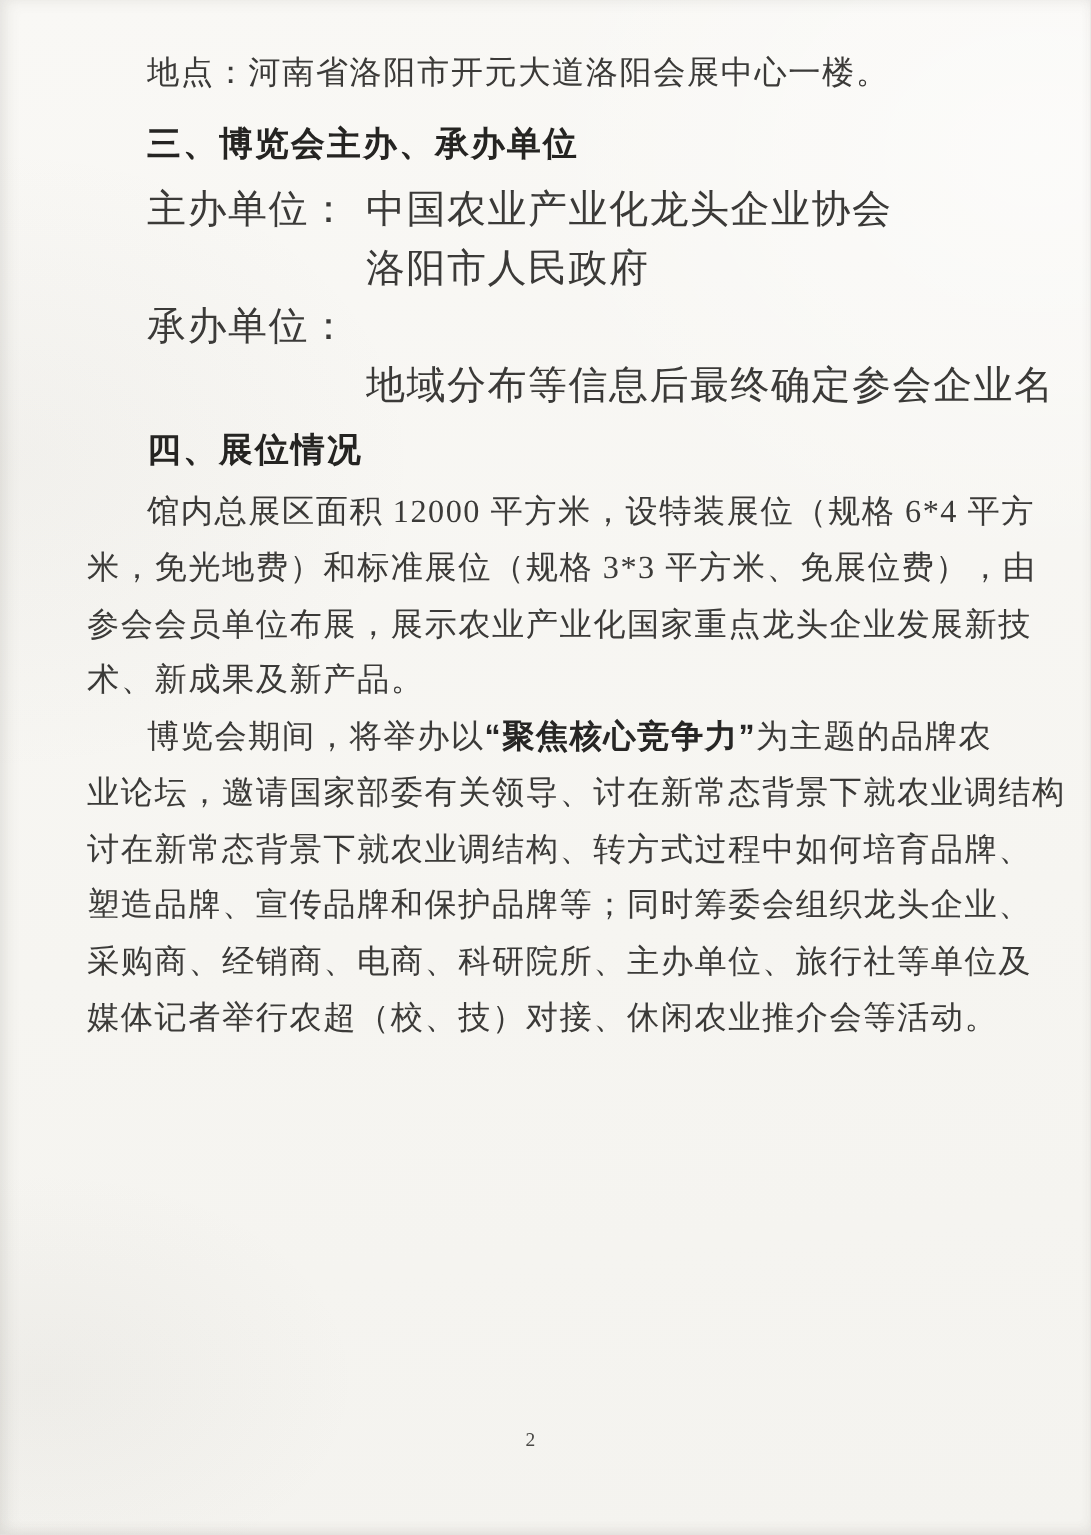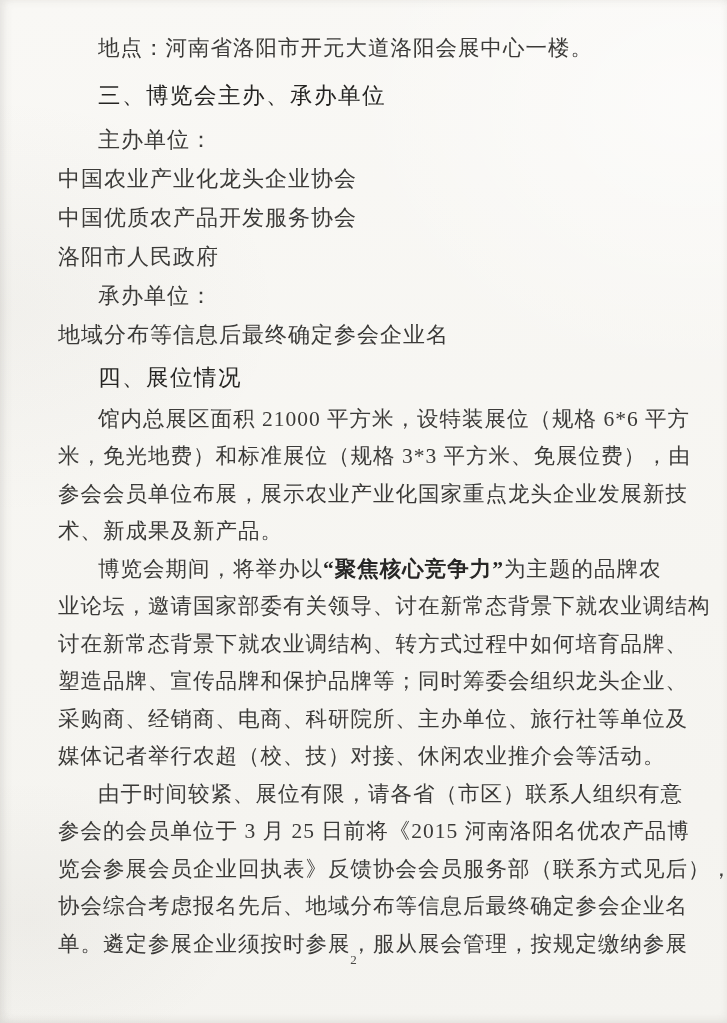--- a/index.html
+++ b/index.html
@@ -30,45 +30,44 @@
   }
   .line {
     font-size: 21.5px;
     line-height: 37.5px;
     letter-spacing: 1px;
     white-space: nowrap;
   }
   .indent { padding-left: 40px; }
   .heading {
     font-family: "Liberation Sans", "DejaVu Sans", sans-serif;
-    font-weight: normal;
+    font-weight: bold;
     color: #252422;
     font-size: 22.5px;
     line-height: 43px;
     letter-spacing: 1.5px;
     padding-left: 40px;
     white-space: nowrap;
   }
   .org-row {
     display: flex;
-    font-size: 22px;
+    font-size: 26px;
     line-height: 39px;
     letter-spacing: 1px;
     white-space: nowrap;
-    flex-direction: column;
   }
   .org-label {
     display: inline-block;
     width: 146px;
     padding-left: 40px;
     flex: 0 0 auto;
   }
   .para { margin: 0; }
   .bold-phrase {
-    font-family: Liberation Serif, serif;
+    font-family: Liberation Sans, sans-serif;
     font-weight: bold;
     color: #272625;
   }
   .page-number {
     position: absolute;
     left: 0;
     right: 20px;
     top: 952px;
     text-align: center;
     font-size: 13px;
@@ -87,59 +86,48 @@
 
     <div class="heading" style="margin-top:6px;">三、博览会主办、承办单位</div>
 
     <div style="margin-top:3px;">
       <div class="org-row">
         <span class="org-label">主办单位：</span>
         <span class="org-item">中国农业产业化龙头企业协会</span>
       </div>
       <div class="org-row">
         <span class="org-label"></span>
-        <span class="org-item">中国优质农产品开发服务协会</span>
-      </div>
-      <div class="org-row">
-        <span class="org-label"></span>
         <span class="org-item">洛阳市人民政府</span>
       </div>
       <div class="org-row">
         <span class="org-label">承办单位：</span>
       </div>
       <div class="org-row">
         <span class="org-label"></span>
         <span class="org-item">地域分布等信息后最终确定参会企业名</span>
       </div>
     </div>
 
     <div class="heading" style="margin-top:2px;">四、展位情况</div>
 
     <div class="para" style="margin-top:2px;">
-      <div class="line indent">馆内总展区面积 21000 平方米，设特装展位（规格 6*6 平方</div>
+      <div class="line indent">馆内总展区面积 12000 平方米，设特装展位（规格 6*4 平方</div>
       <div class="line">米，免光地费）和标准展位（规格 3*3 平方米、免展位费），由</div>
       <div class="line">参会会员单位布展，展示农业产业化国家重点龙头企业发展新技</div>
       <div class="line">术、新成果及新产品。</div>
     </div>
 
     <div class="para">
       <div class="line indent">
         <span>博览会期间，将举办以</span><span class="bold-phrase">“聚焦核心竞争力”</span><span>为主题的品牌农</span>
       </div>
       <div class="line">业论坛，邀请国家部委有关领导、讨在新常态背景下就农业调结构</div>
       <div class="line">讨在新常态背景下就农业调结构、转方式过程中如何培育品牌、</div>
       <div class="line">塑造品牌、宣传品牌和保护品牌等；同时筹委会组织龙头企业、</div>
       <div class="line">采购商、经销商、电商、科研院所、主办单位、旅行社等单位及</div>
       <div class="line">媒体记者举行农超（校、技）对接、休闲农业推介会等活动。</div>
     </div>
 
-    <div class="para">
-      <div class="line indent">由于时间较紧、展位有限，请各省（市区）联系人组织有意</div>
-      <div class="line">参会的会员单位于 3 月 25 日前将《2015 河南洛阳名优农产品博</div>
-      <div class="line">览会参展会员企业回执表》反馈协会会员服务部（联系方式见后），</div>
-      <div class="line">协会综合考虑报名先后、地域分布等信息后最终确定参会企业名</div>
-      <div class="line">单。遴定参展企业须按时参展，服从展会管理，按规定缴纳参展</div>
-    </div>
 
   </div>
 
   <div class="page-number">2</div>
 </div>
 
 </body></html>

